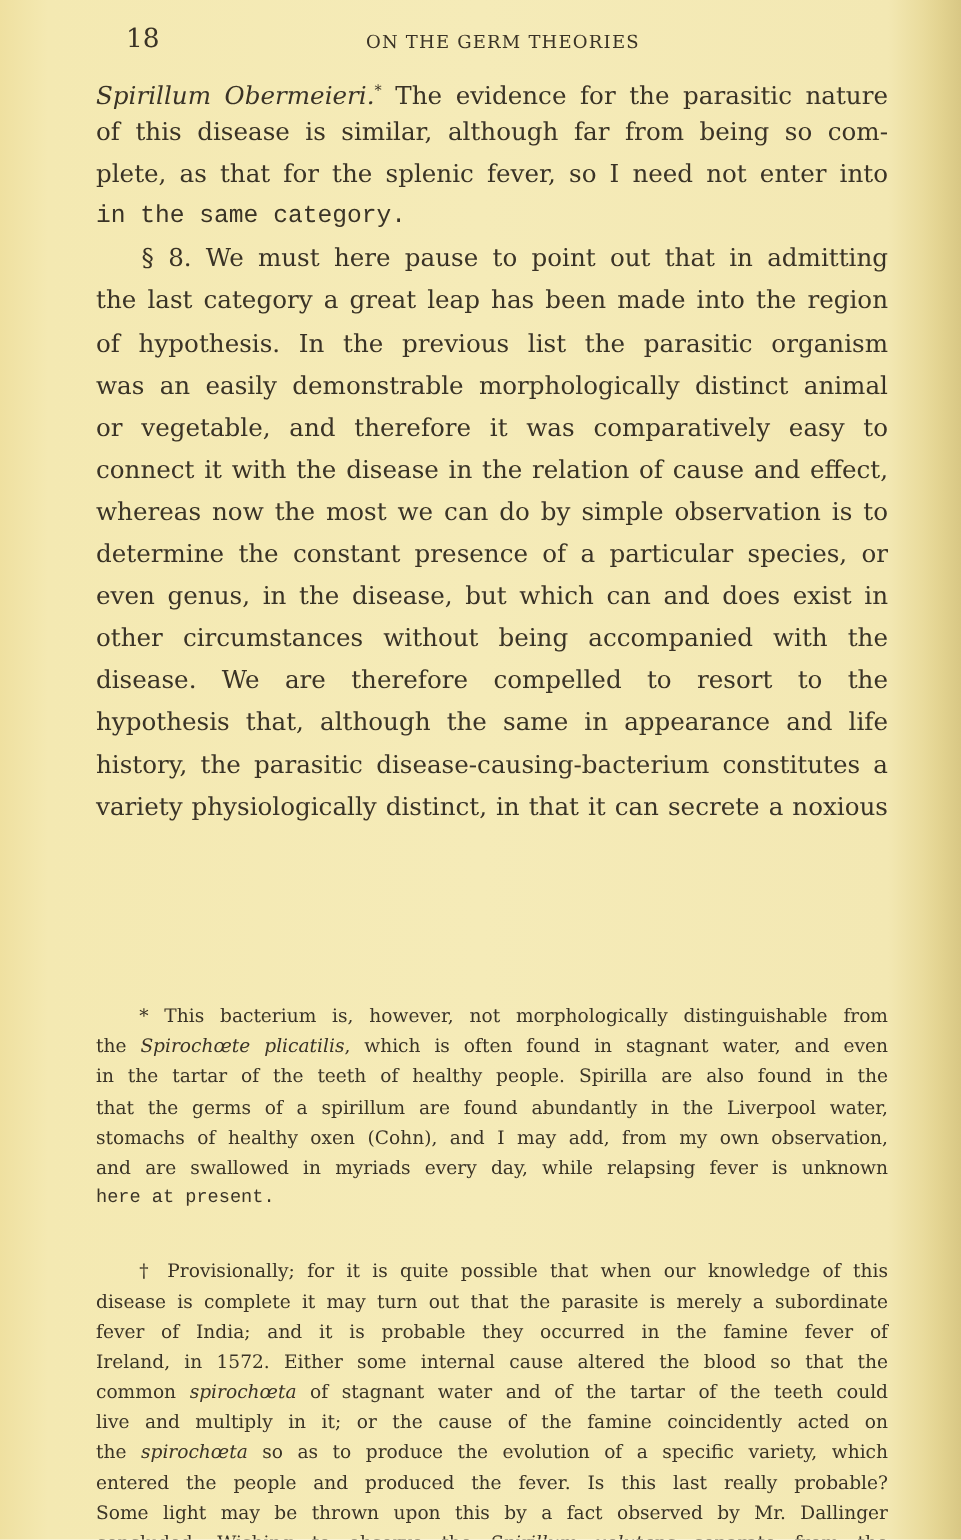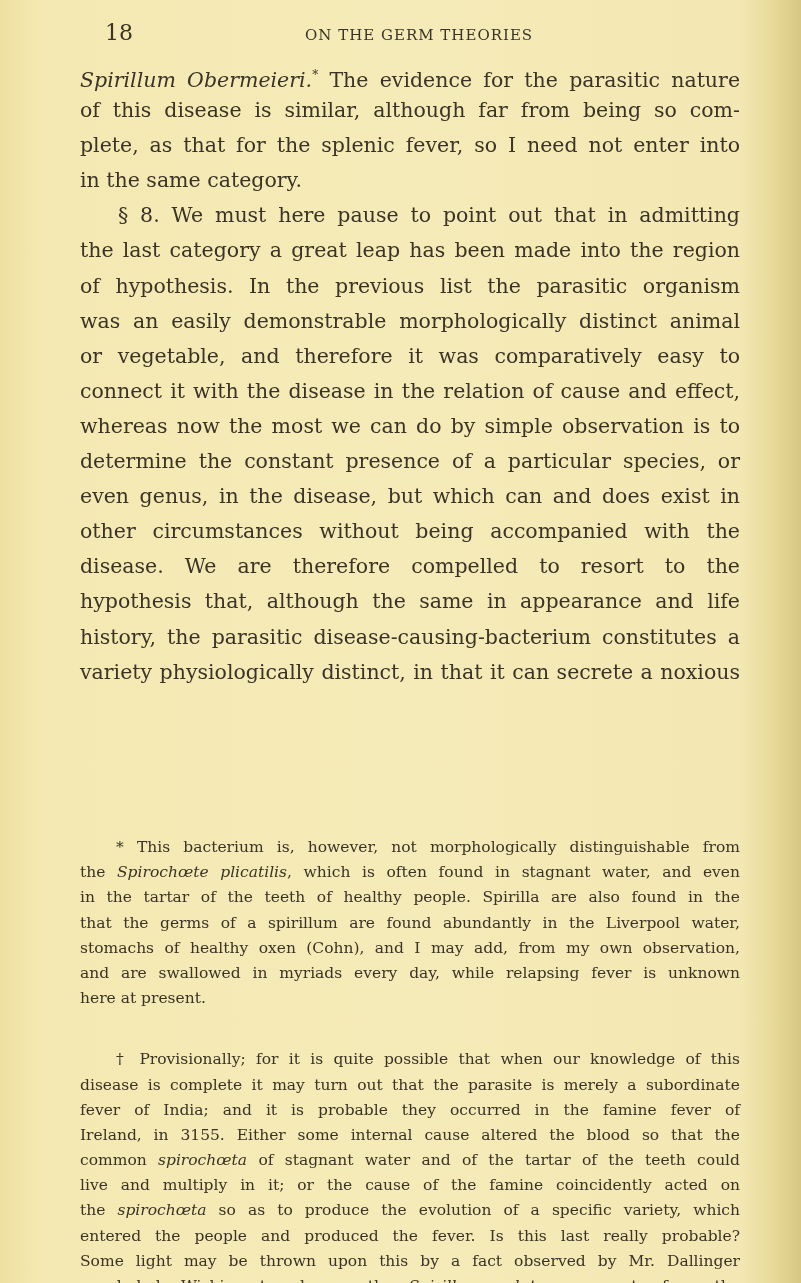--- a/index.html
+++ b/index.html
@@ -55,20 +55,21 @@
   }
   .line {
     display: block;
     white-space: nowrap;
     text-align: justify;
     text-align-last: justify;
     height: 35.1px;
   }
   .line.last {
     text-align-last: left;
+    font-family: Liberation Mono, monospace;
   }
   .indent {
     padding-left: 38px;
   }
   .fn-indent {
     padding-left: 36px;
   }
   .footnotes {
     position: absolute;
     top: 799px;
@@ -125,21 +126,21 @@
         <span class="line"><span>in the tartar of the teeth of healthy people. Spirilla are also found in the</span></span>
         <span class="line"><span>that the germs of a spirillum are found abundantly in the Liverpool water,</span></span>
         <span class="line"><span>stomachs of healthy oxen (Cohn), and I may add, from my own observation,</span></span>
         <span class="line"><span>and are swallowed in myriads every day, while relapsing fever is unknown</span></span>
         <span class="line last"><span>here at present.</span></span>
       </div>
       <div class="fn">
         <span class="line fn-indent"><span>† Provisionally; for it is quite possible that when our knowledge of this</span></span>
         <span class="line"><span>disease is complete it may turn out that the parasite is merely a subordinate</span></span>
         <span class="line"><span>fever of India; and it is probable they occurred in the famine fever of</span></span>
-        <span class="line"><span>Ireland, in 3155. Either some internal cause altered the blood so that the</span></span>
+        <span class="line"><span>Ireland, in 1572. Either some internal cause altered the blood so that the</span></span>
         <span class="line"><span>common </span><i>spirochœta</i><span> of stagnant water and of the tartar of the teeth could</span></span>
         <span class="line"><span>live and multiply in it; or the cause of the famine coincidently acted on</span></span>
         <span class="line"><span>the </span><i>spirochœta</i><span> so as to produce the evolution of a specific variety, which</span></span>
         <span class="line"><span>entered the people and produced the fever. Is this last really probable?</span></span>
         <span class="line"><span>Some light may be thrown upon this by a fact observed by Mr. Dallinger</span></span>
         <span class="line"><span>concluded. Wishing to observe the </span><i>Spirillum volutans</i><span> separate from the</span></span>
       </div>
     </div>
 </div>
 

